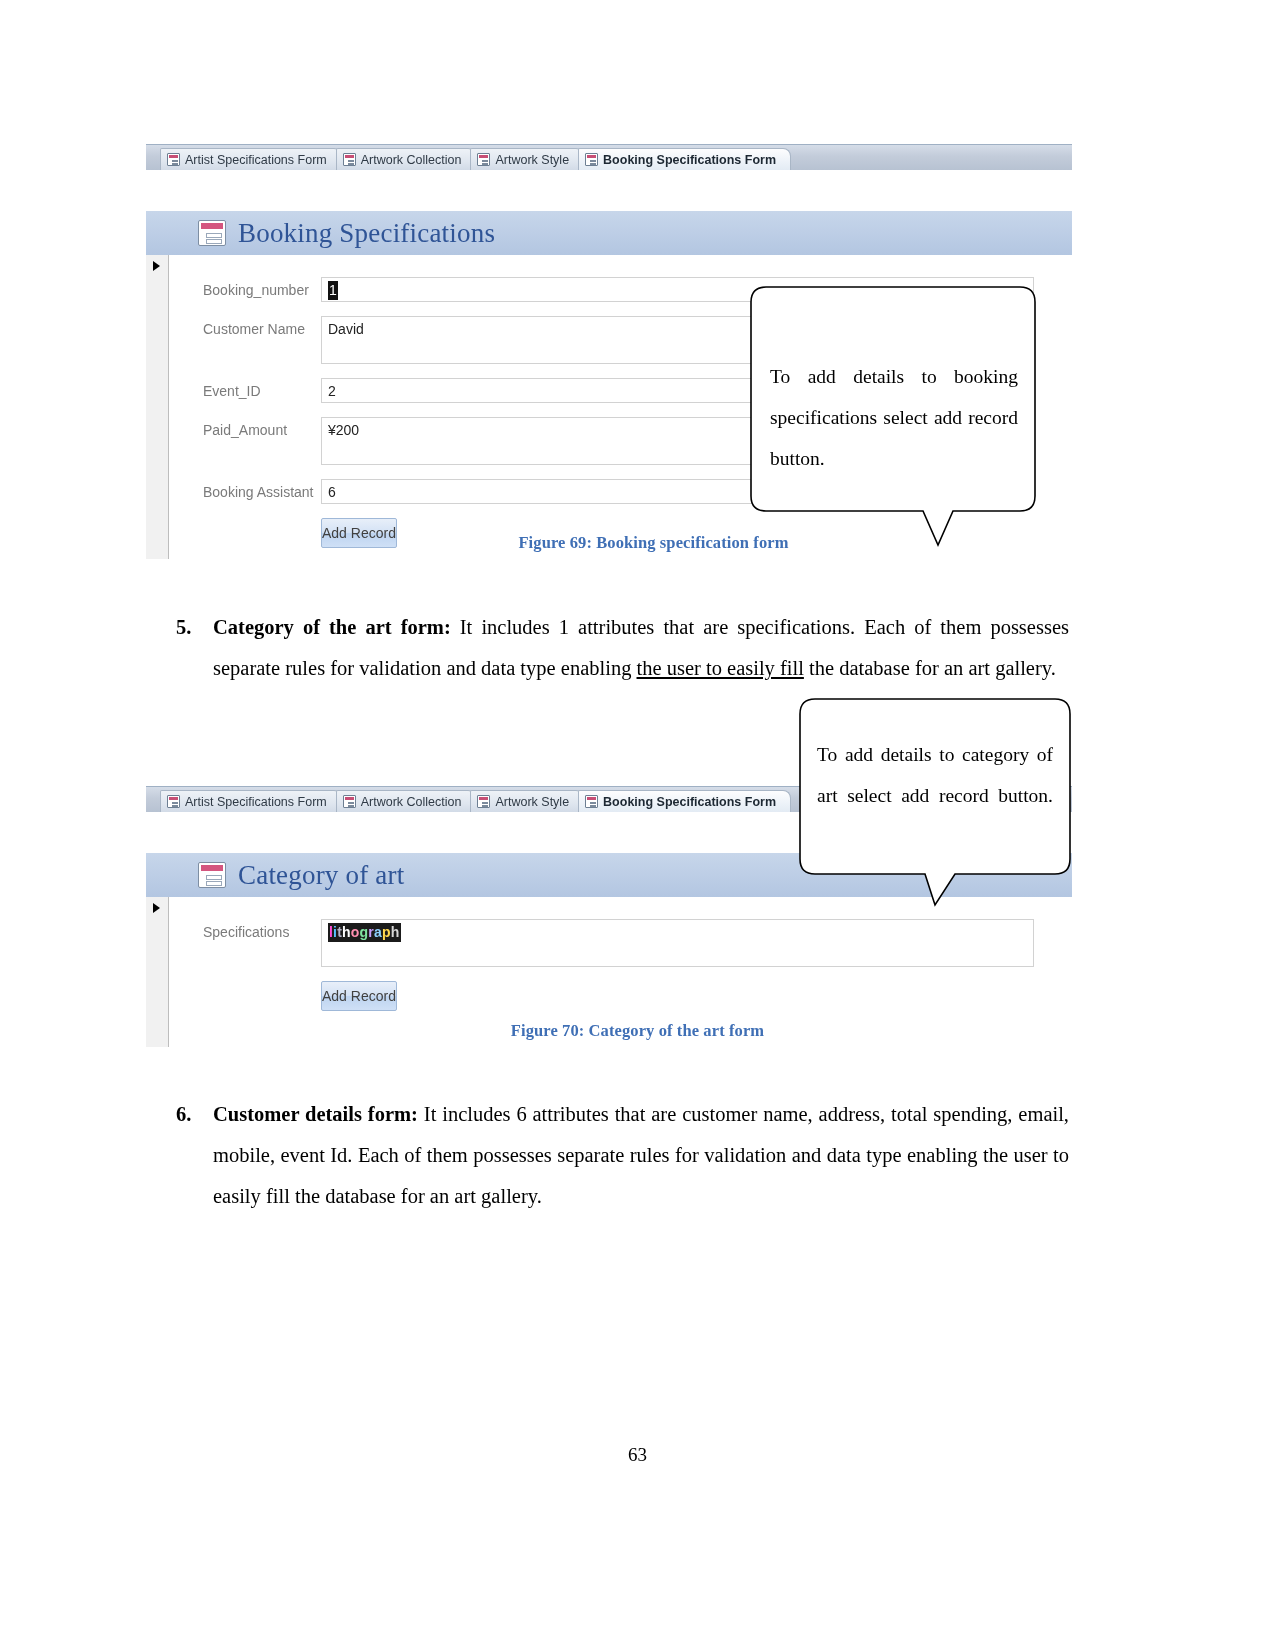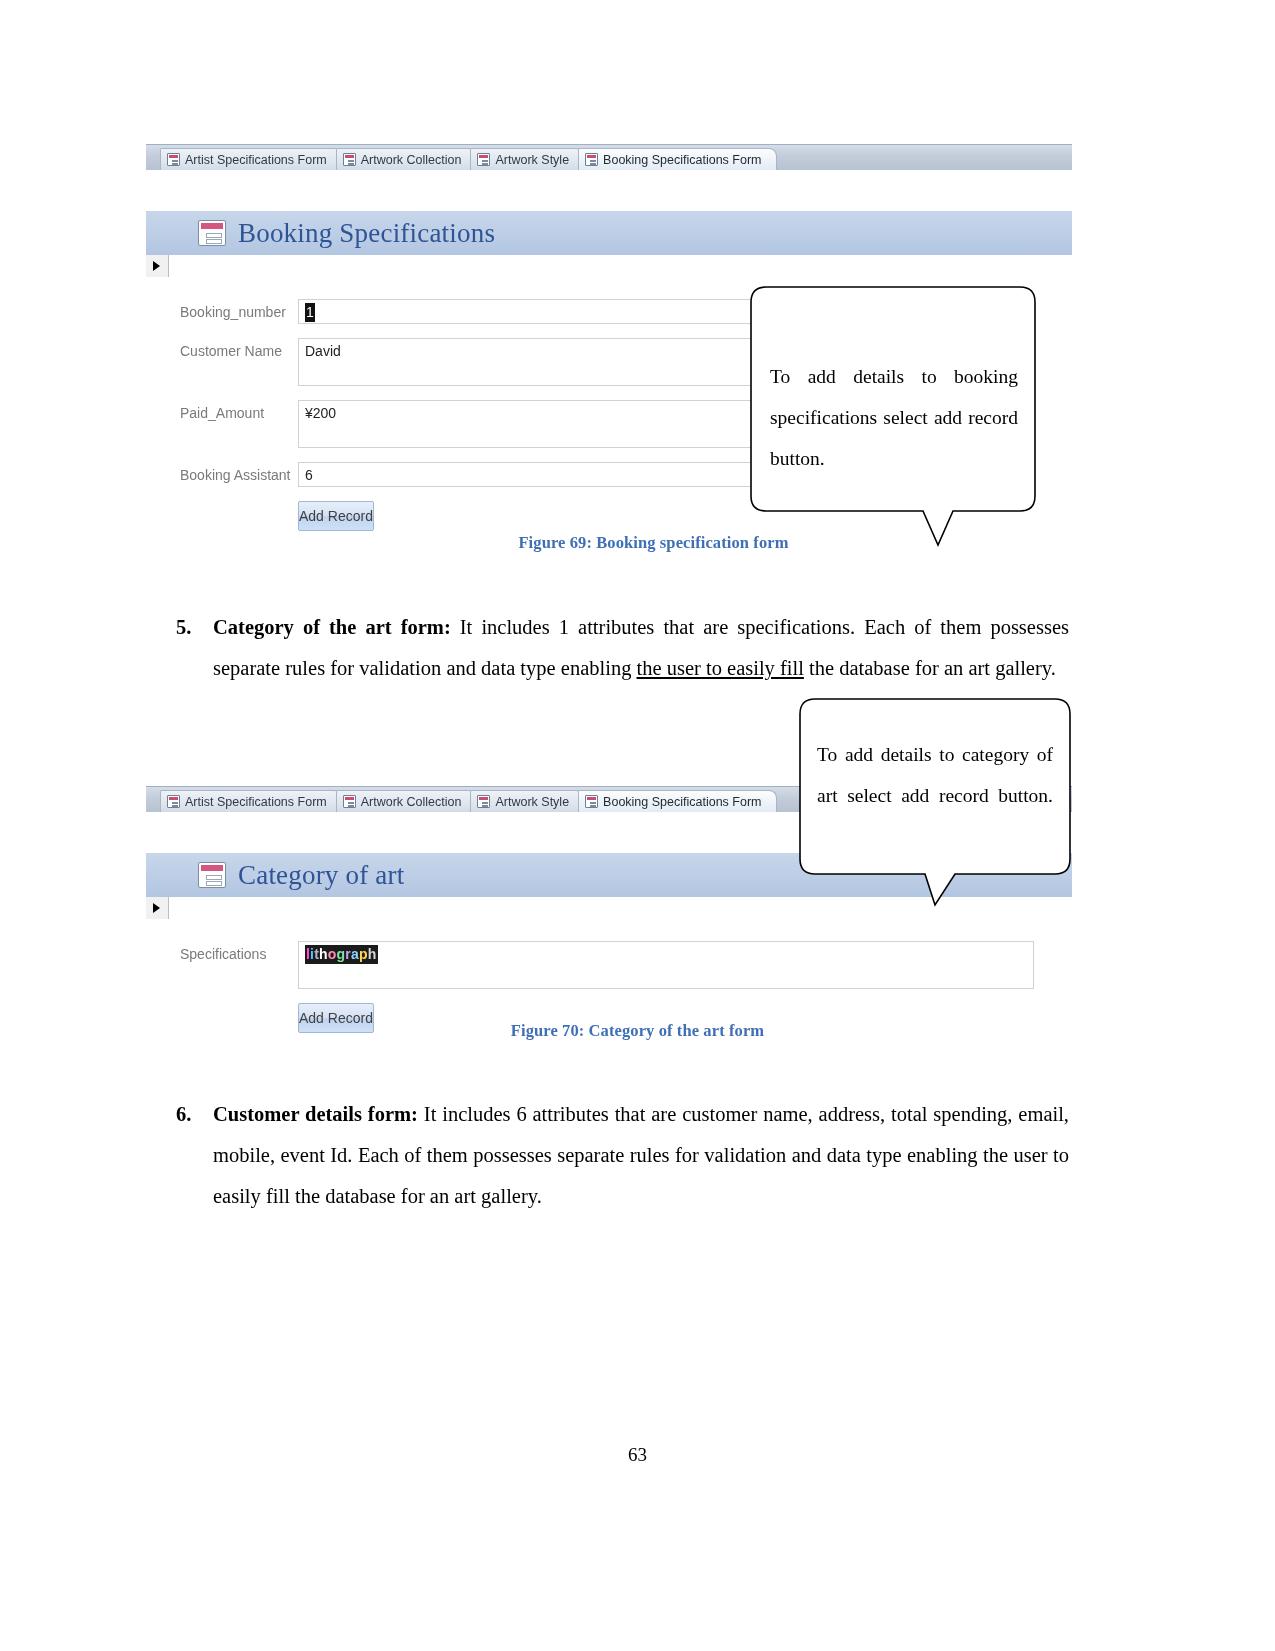--- a/index.html
+++ b/index.html
@@ -52,21 +52,21 @@
     color: #2f3a46;
     background: linear-gradient(180deg,#eef2f7 0%, #dfe6ef 60%, #d2dbe7 100%);
     border: 1px solid #a9b6c6;
     border-bottom: none;
     border-radius: 2px 8px 0 0;
     white-space: nowrap;
     box-sizing: border-box;
   }
   .tab.active {
     background: linear-gradient(180deg,#fdfdfe 0%, #eef3f9 55%, #e3ebf4 100%);
-    font-weight: normal;
+    font-weight: bold;
     color: #1d2833;
     z-index: 5;
     text-align: right;
   }
   .tab-ico {
     width: 13px;
     height: 13px;
     flex: 0 0 13px;
     background: #ffffff;
     border: 1px solid #6d7f93;
@@ -132,21 +132,20 @@
     font-size: 27px;
     color: #2f5496;
     letter-spacing: .2px;
   }
 
   
   .form-body {
     position: relative;
     background: #ffffff;
     display: flex;
-    flex-direction: column;
   }
   .rec-gutter {
     width: 22px;
     flex: 0 0 22px;
     background: #f1f1f1;
     border-right: 1px solid #bdbdbd;
     position: relative;
   }
   .rec-arrow {
     position: absolute;
@@ -319,20 +318,26 @@
           </div>
         </div>
 
         <div class="field-row">
           <div class="field-label">Customer Name</div>
           <div class="field-box h2">
             <span>David</span>
           </div>
         </div>
 
+        <div class="field-row">
+          <div class="field-label">Event_ID</div>
+          <div class="field-box h1">
+            <span>2</span>
+          </div>
+        </div>
 
         <div class="field-row">
           <div class="field-label">Paid_Amount</div>
           <div class="field-box h2">
             <span>¥200</span>
           </div>
         </div>
 
         <div class="field-row">
           <div class="field-label">Booking Assistant</div>

